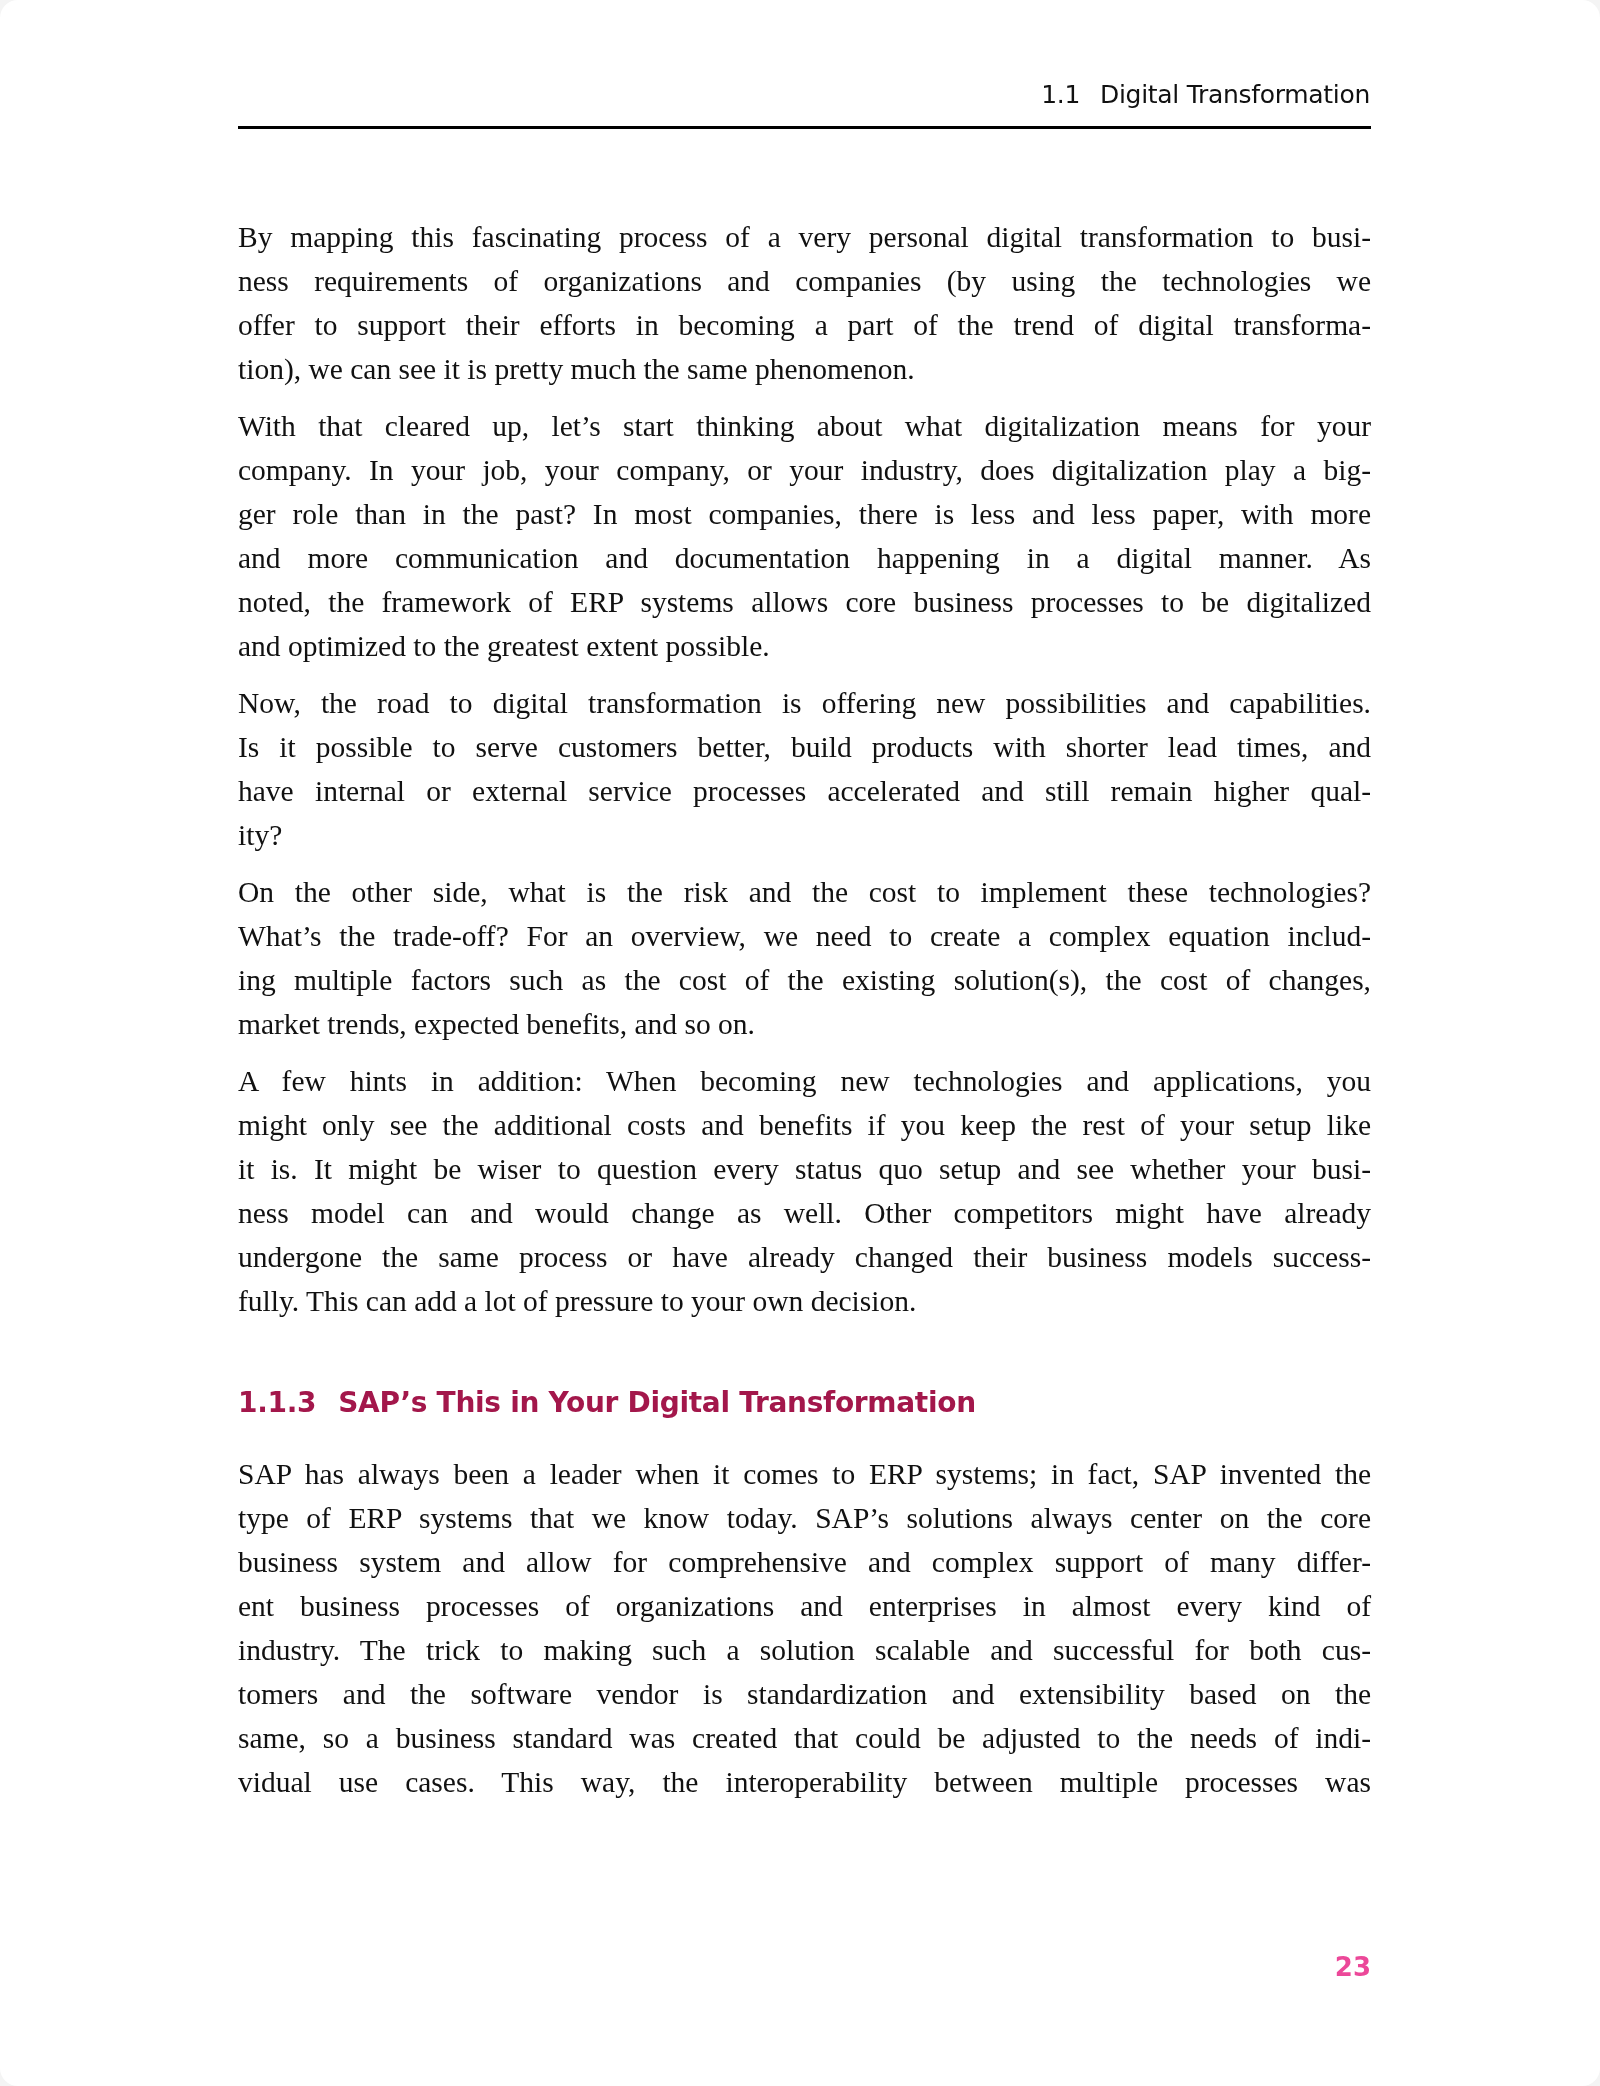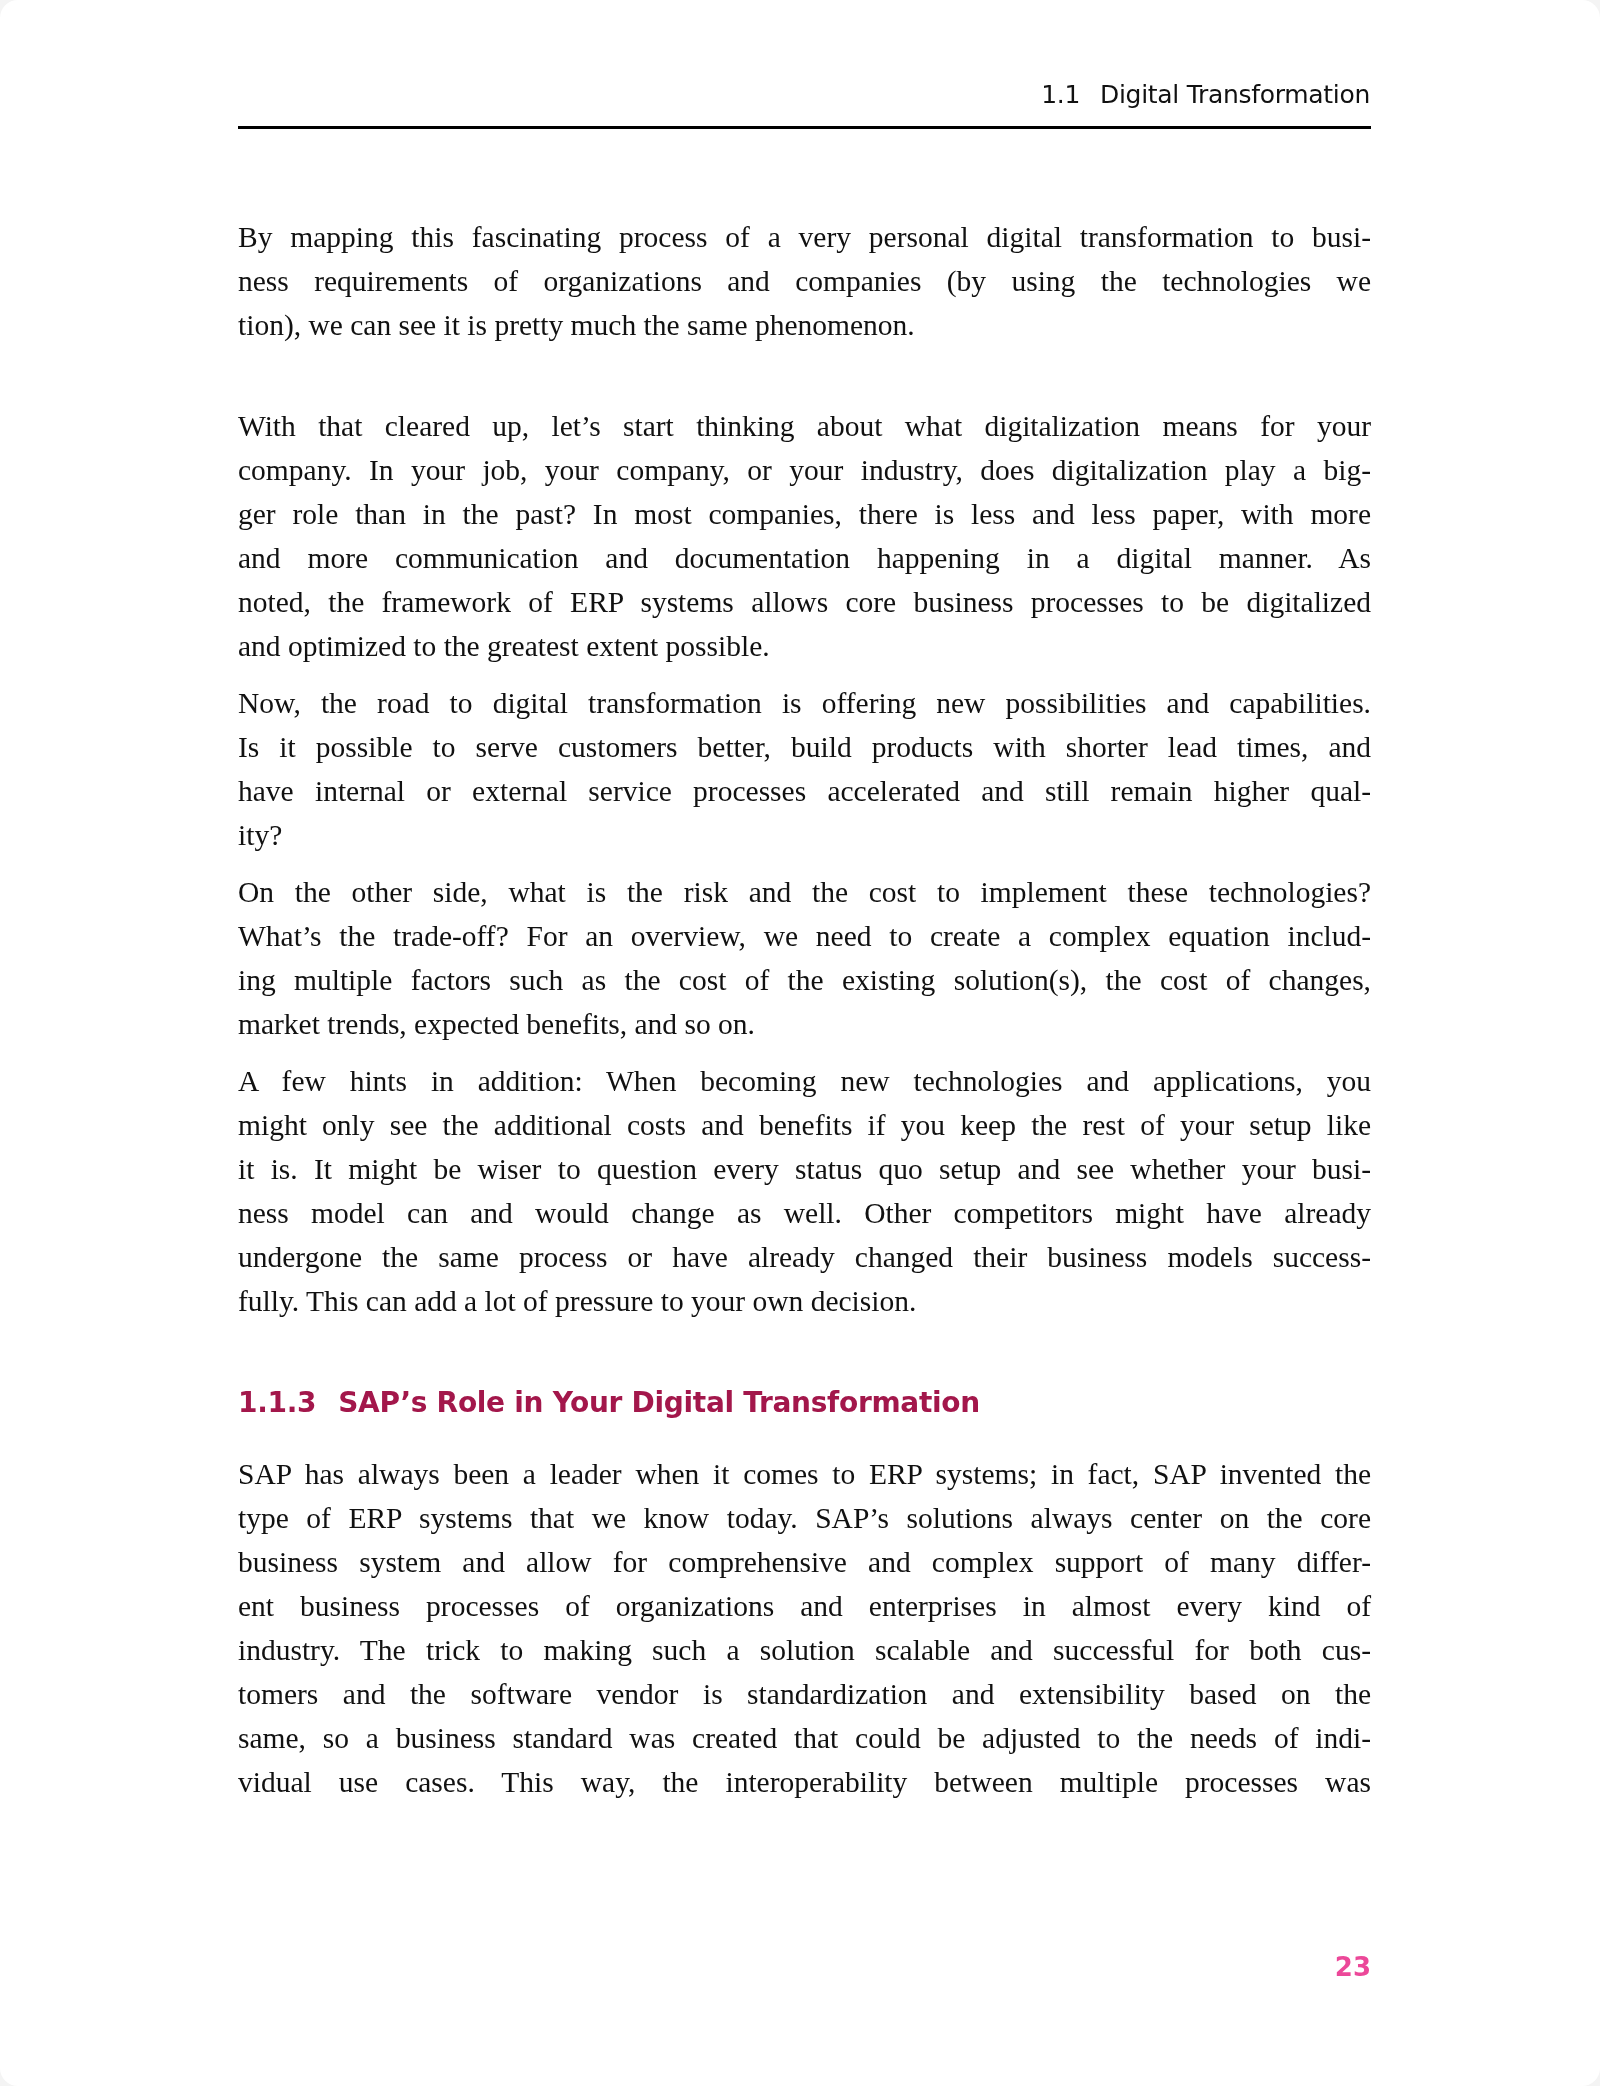--- a/index.html
+++ b/index.html
@@ -76,20 +76,21 @@
 <div class="page">
 
   <div class="running-head">
     <span class="num">1.1</span><span>Digital Transformation</span>
   </div>
   <div class="rule"></div>
 
   <div class="body-text" style="top:207px">
     <span class="line">By mapping this fascinating process of a very personal digital transformation to busi-</span>
     <span class="line">ness requirements of organizations and companies (by using the technologies we</span>
+    <span class="line">offer to support their efforts in becoming a part of the trend of digital transforma-</span>
     <span class="line last">tion), we can see it is pretty much the same phenomenon.</span>
   </div>
 
   <div class="body-text" style="top:396px">
     <span class="line">With that cleared up, let’s start thinking about what digitalization means for your</span>
     <span class="line">company. In your job, your company, or your industry, does digitalization play a big-</span>
     <span class="line">ger role than in the past? In most companies, there is less and less paper, with more</span>
     <span class="line">and more communication and documentation happening in a digital manner. As</span>
     <span class="line">noted, the framework of ERP systems allows core business processes to be digitalized</span>
     <span class="line last">and optimized to the greatest extent possible.</span>
@@ -112,21 +113,21 @@
   <div class="body-text" style="top:1051px">
     <span class="line">A few hints in addition: When becoming new technologies and applications, you</span>
     <span class="line">might only see the additional costs and benefits if you keep the rest of your setup like</span>
     <span class="line">it is. It might be wiser to question every status quo setup and see whether your busi-</span>
     <span class="line">ness model can and would change as well. Other competitors might have already</span>
     <span class="line">undergone the same process or have already changed their business models success-</span>
     <span class="line last">fully. This can add a lot of pressure to your own decision.</span>
   </div>
 
   <div class="heading" style="color: rgb(163, 23, 75);">
-    <span class="hnum">1.1.3</span><span>SAP’s Role in Your Digital Transformation</span>
+    <span class="hnum">1.1.3</span><span>SAP’s This in Your Digital Transformation</span>
   </div>
 
   <div class="body-text" style="top:1444px">
     <span class="line">SAP has always been a leader when it comes to ERP systems; in fact, SAP invented the</span>
     <span class="line">type of ERP systems that we know today. SAP’s solutions always center on the core</span>
     <span class="line">business system and allow for comprehensive and complex support of many differ-</span>
     <span class="line">ent business processes of organizations and enterprises in almost every kind of</span>
     <span class="line">industry. The trick to making such a solution scalable and successful for both cus-</span>
     <span class="line">tomers and the software vendor is standardization and extensibility based on the</span>
     <span class="line">same, so a business standard was created that could be adjusted to the needs of indi-</span>

